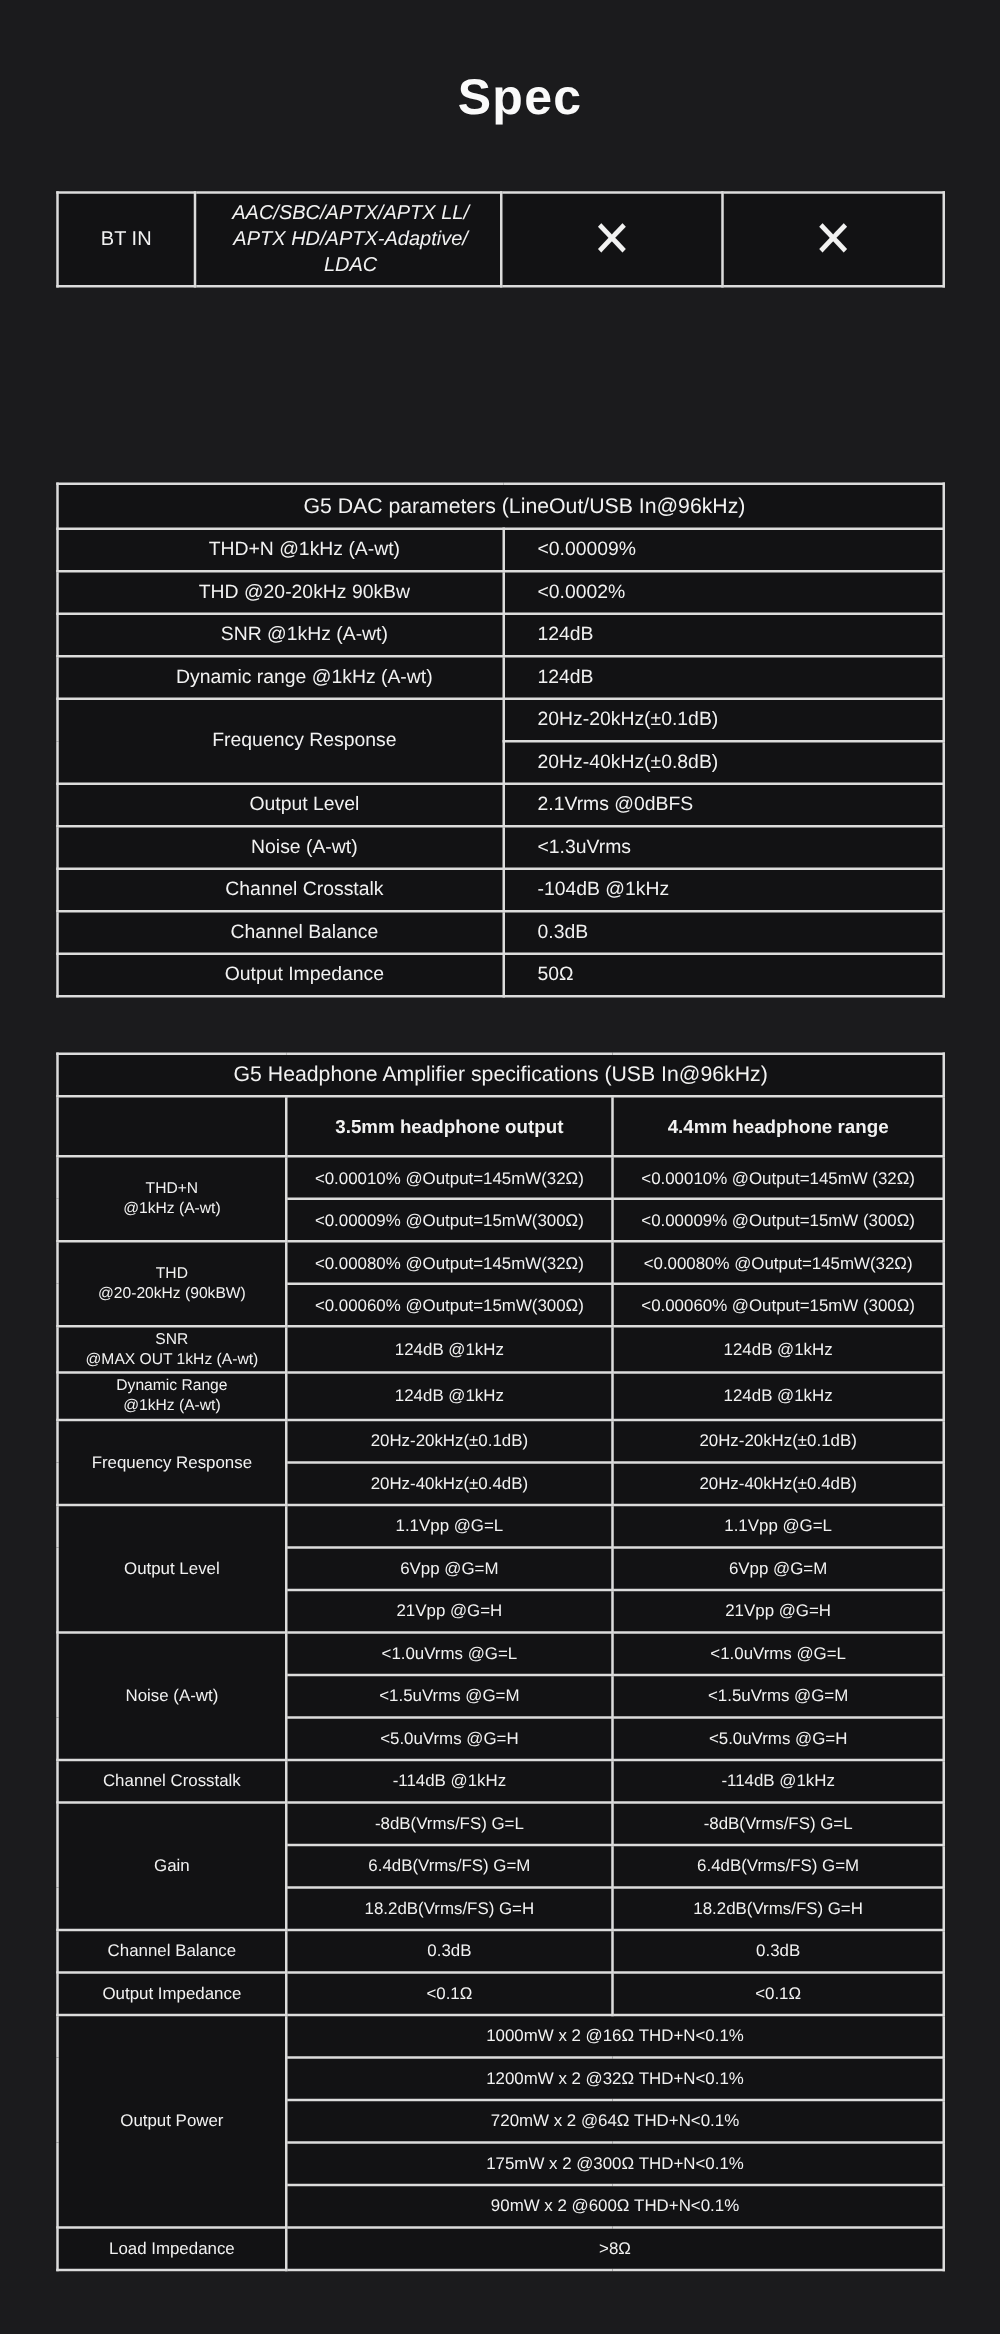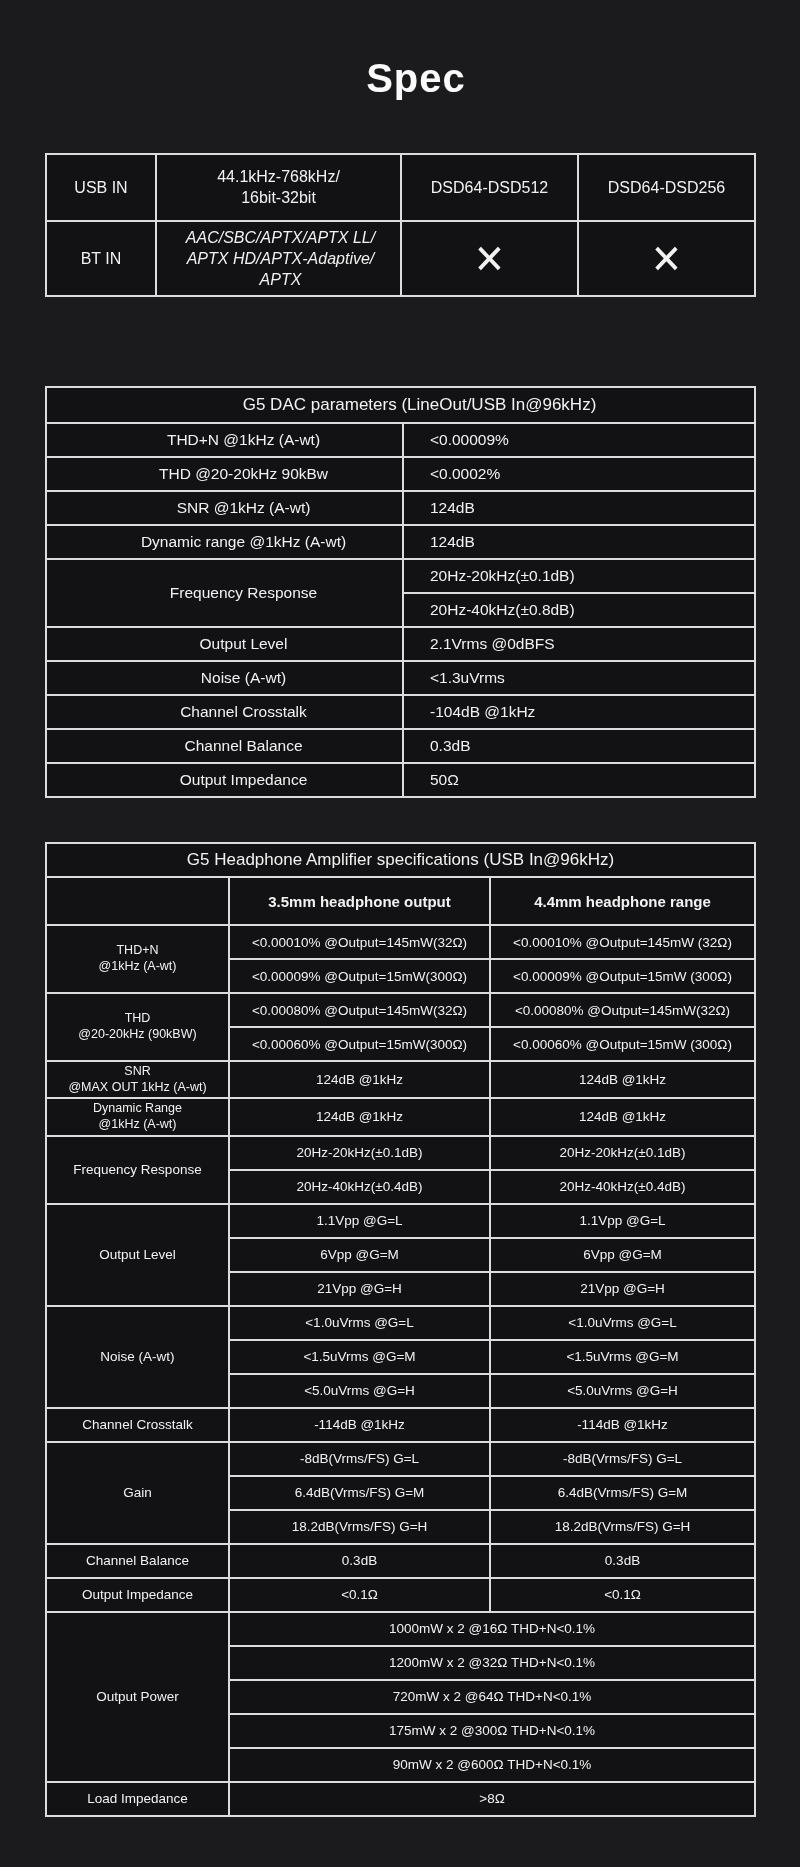--- a/index.html
+++ b/index.html
@@ -62,35 +62,26 @@
 <div class="page-title">Spec</div>
 
 <table class="tbl" id="io-table">
   <colgroup>
       <col style="width:110px">
       <col style="width:245px">
       <col style="width:177px">
       <col style="width:177px">
     </colgroup>
   <tbody>
-  <tr class="row-usb">
-    <td>USB IN</td>
-    <td>
-      <div class="multiline">44.1kHz-768kHz/</div>
-      <div class="multiline">16bit-32bit</div>
-    </td>
-    <td>DSD64-DSD512</td>
-    <td>DSD64-DSD256</td>
-  </tr>
   <tr class="row-bt">
     <td>BT IN</td>
     <td class="codec-cell">
       <div>AAC/SBC/APTX/APTX LL/</div>
       <div>APTX HD/APTX-Adaptive/</div>
-      <div>APTX</div>
+      <div>LDAC</div>
     </td>
     <td><span class="cross">✕</span></td>
     <td><span class="cross">✕</span></td>
   </tr>
 </tbody>
   </table>
 
 <table class="tbl" id="dac-table">
   <colgroup>
       <col style="width:357px">

